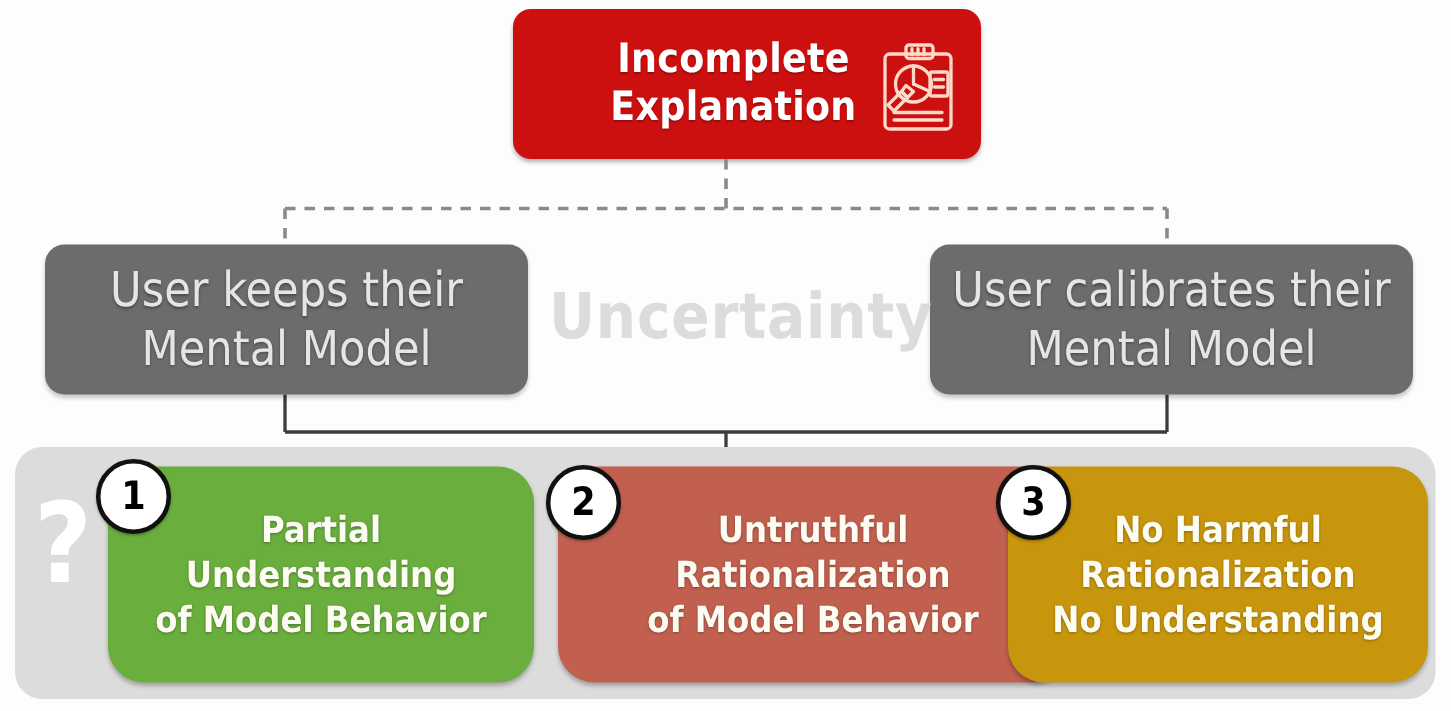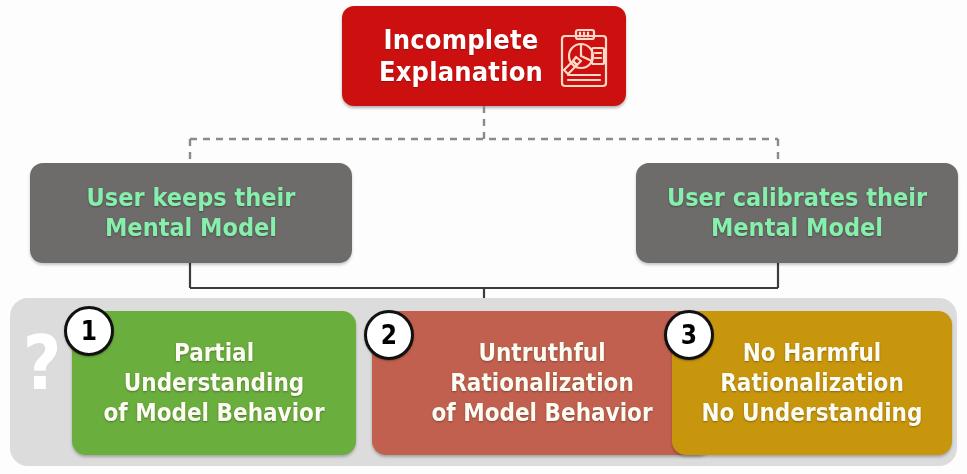--- a/index.html
+++ b/index.html
@@ -24,20 +24,21 @@
     left: 342px;
     top: 6px;
     width: 284px;
     height: 100px;
     background: #cc1010;
     border-radius: 12px;
     box-shadow: 0 2px 3px rgba(0,0,0,0.30);
     display: flex;
     align-items: center;
     justify-content: center;
+    padding-left: 28px;
   }
   .top-node-label {
     color: #ffffff;
     font-family: "DejaVu Sans Condensed", "Liberation Sans Narrow", "Liberation Sans", sans-serif;
     font-weight: bold;
     font-size: 27px;
     line-height: 1.18;
     text-align: center;
     letter-spacing: 0.2px;
     padding-right: 46px;
@@ -69,26 +70,26 @@
     width: 322px;
     height: 100px;
     background: #6e6b6b;
     border-radius: 13px;
     box-shadow: 0 2px 3px rgba(0,0,0,0.22);
     display: flex;
     align-items: center;
     justify-content: center;
   }
   .mid-node.left  { left: 30px; }
-  .mid-node.right { left: 636px; }
+  .mid-node.right { left: 620px; }
   .mid-node-label {
-    color: #86efac;
-    font-family: "DejaVu Sans Condensed", "Liberation Sans Narrow", "Liberation Sans", sans-serif;
-    font-weight: bold;
-    font-size: 25px;
+    color: #e5e5e5;
+    font-family: "DejaVu Sans Condensed", "Liberation Sans Narrow", "Liberation Sans", sans-serif;
+    font-weight: normal;
+    font-size: 32px;
     line-height: 1.22;
     text-align: center;
     text-shadow: 0 1px 2px rgba(0,0,0,0.35);
     white-space: pre-line;
   }
 
   
   .uncertainty {
     position: absolute;
     left: 366px;
@@ -123,21 +124,21 @@
     font-weight: bold;
     font-size: 74px;
     line-height: 1;
   }
 
   
   .outcome-card {
     position: absolute;
     top: 311px;
     height: 144px;
-    border-radius: 14px;
+    border-radius: 24px;
     box-shadow: 0 2px 3px rgba(0,0,0,0.26);
     display: flex;
     align-items: center;
     justify-content: center;
   }
   .outcome-card .card-label {
     color: #fdfcf3;
     font-family: "DejaVu Sans Condensed", "Liberation Sans Narrow", "Liberation Sans", sans-serif;
     font-weight: bold;
     font-size: 24px;
@@ -216,20 +217,21 @@
   <div class="mid-node left">
     <div class="mid-node-label">User keeps their
 Mental Model</div>
   </div>
 
   <div class="mid-node right">
     <div class="mid-node-label">User calibrates their
 Mental Model</div>
   </div>
 
+  <div class="uncertainty">Uncertainty</div>
 
   <div class="outcome-panel"></div>
 
   <div class="question-mark">?</div>
 
   <div class="outcome-card card-1">
     <div class="card-label">Partial
 Understanding
 of Model Behavior</div>
   </div>

